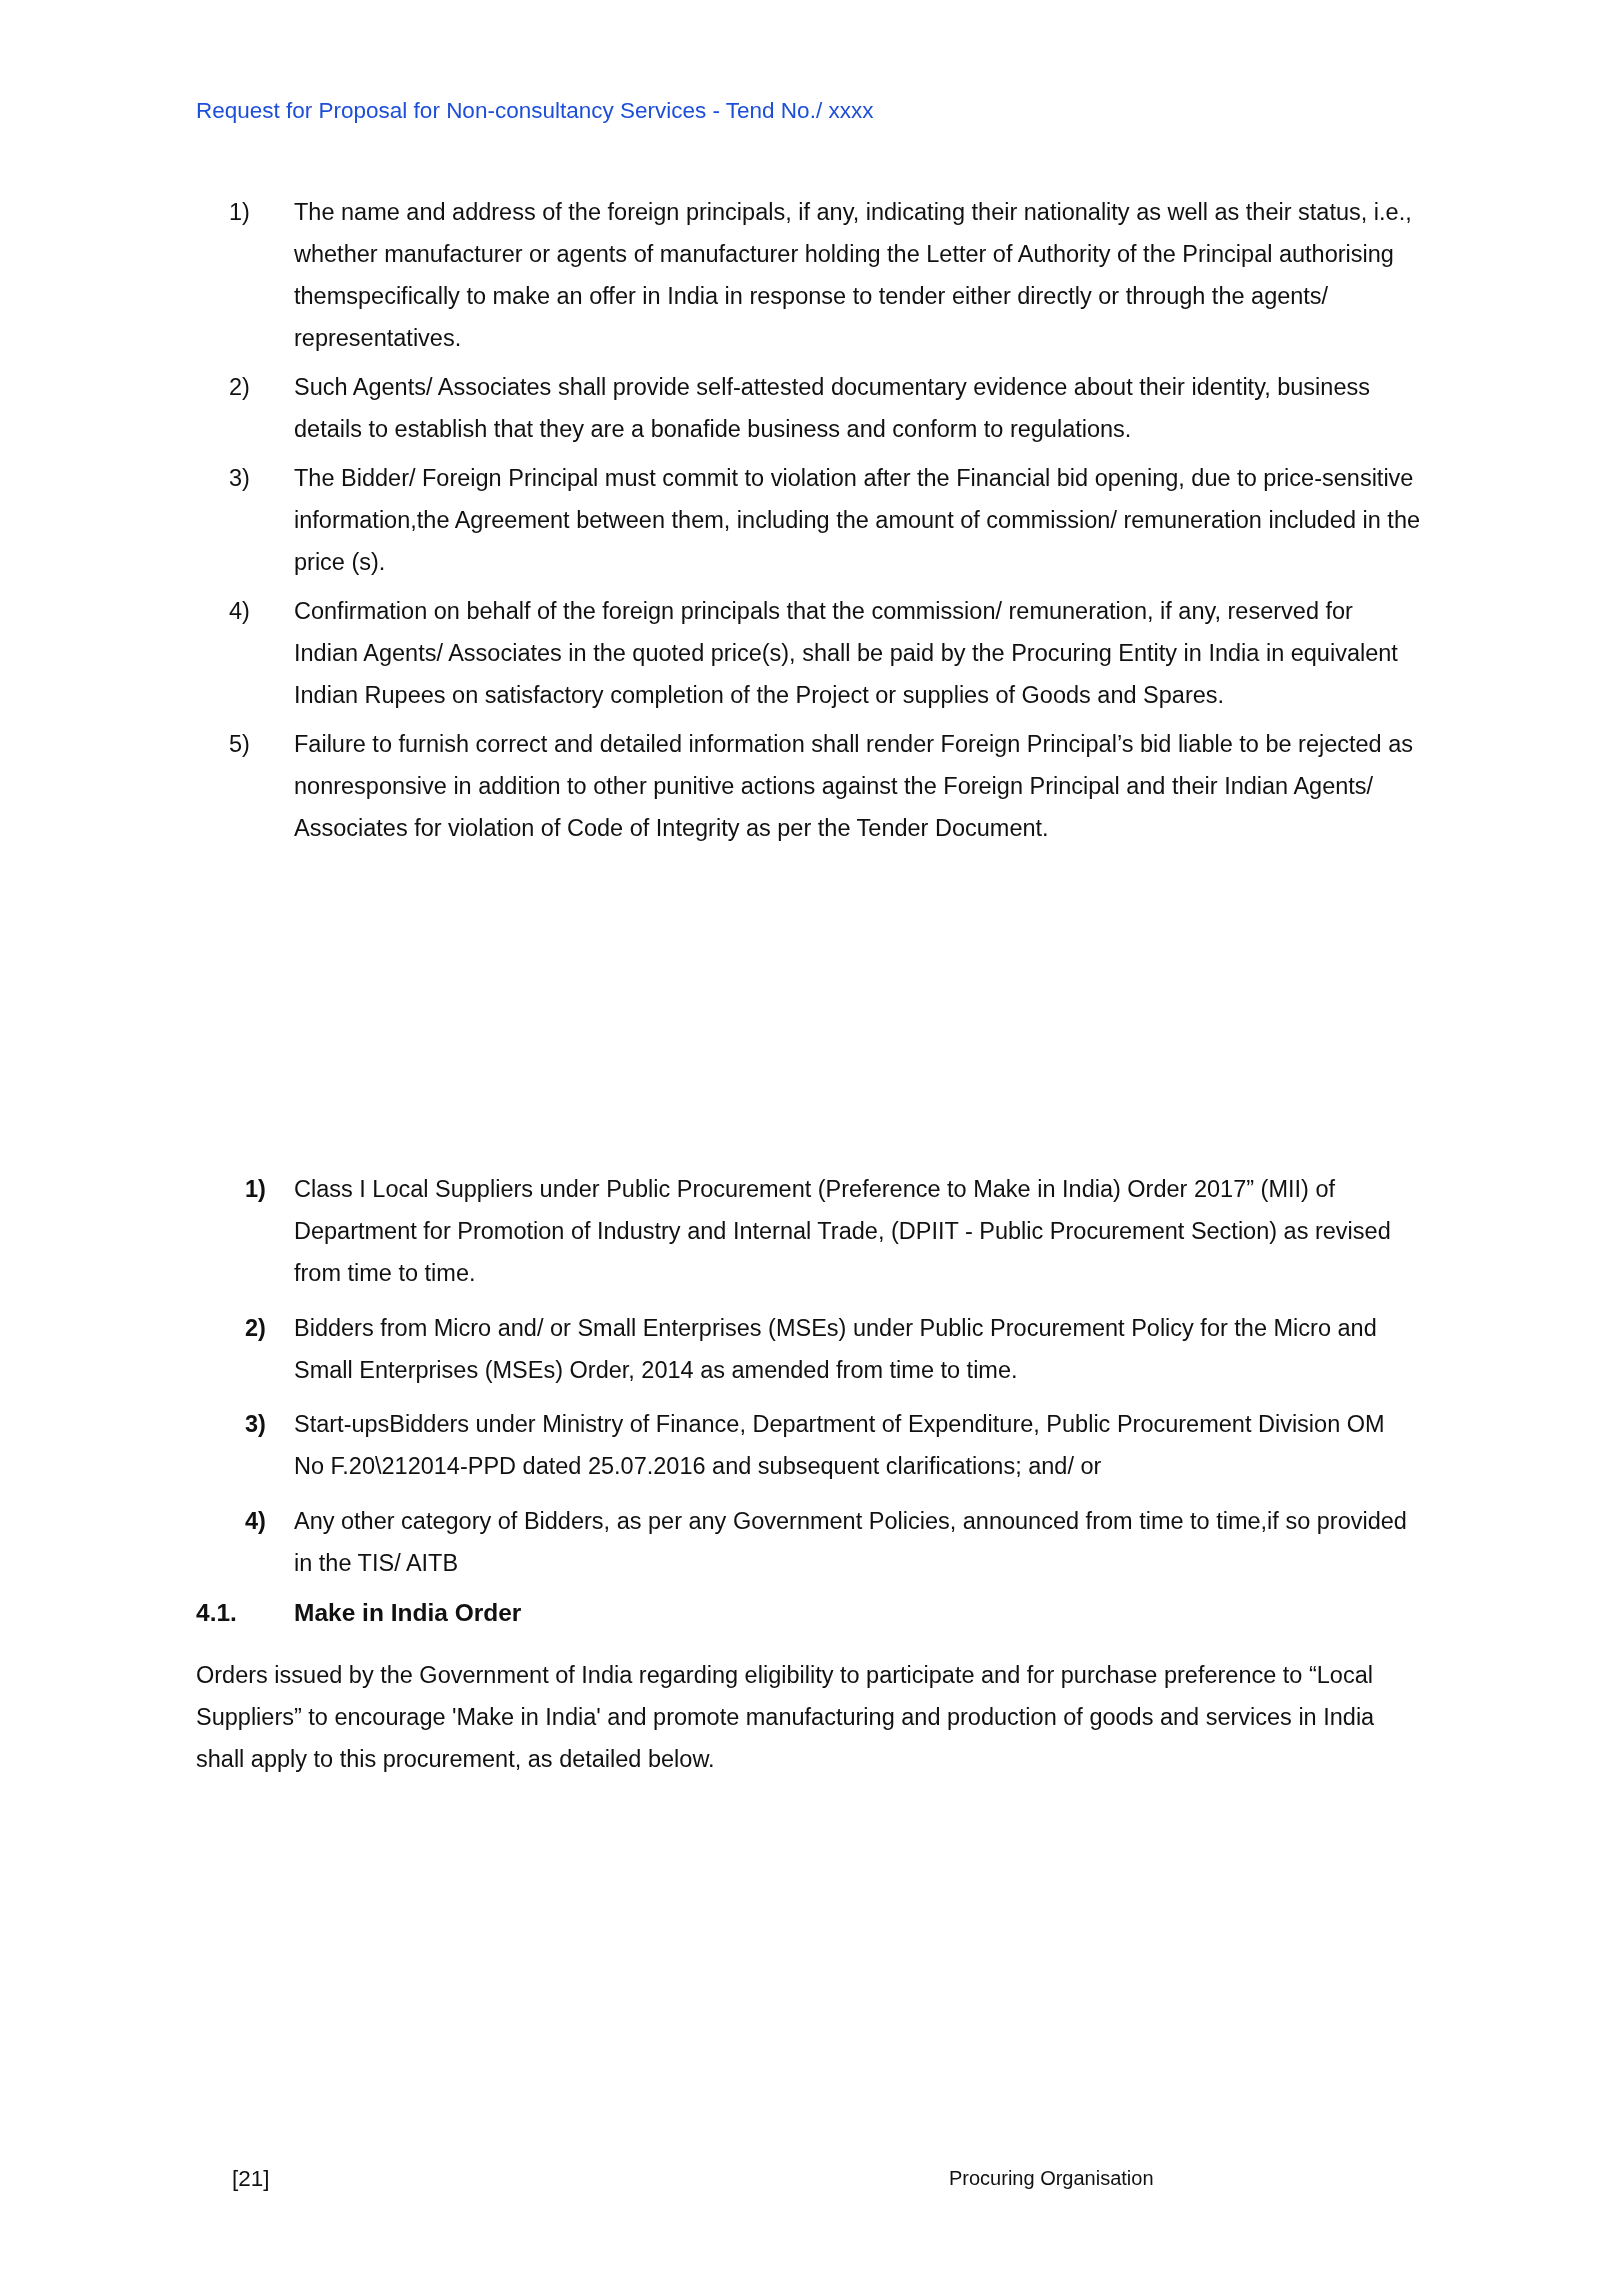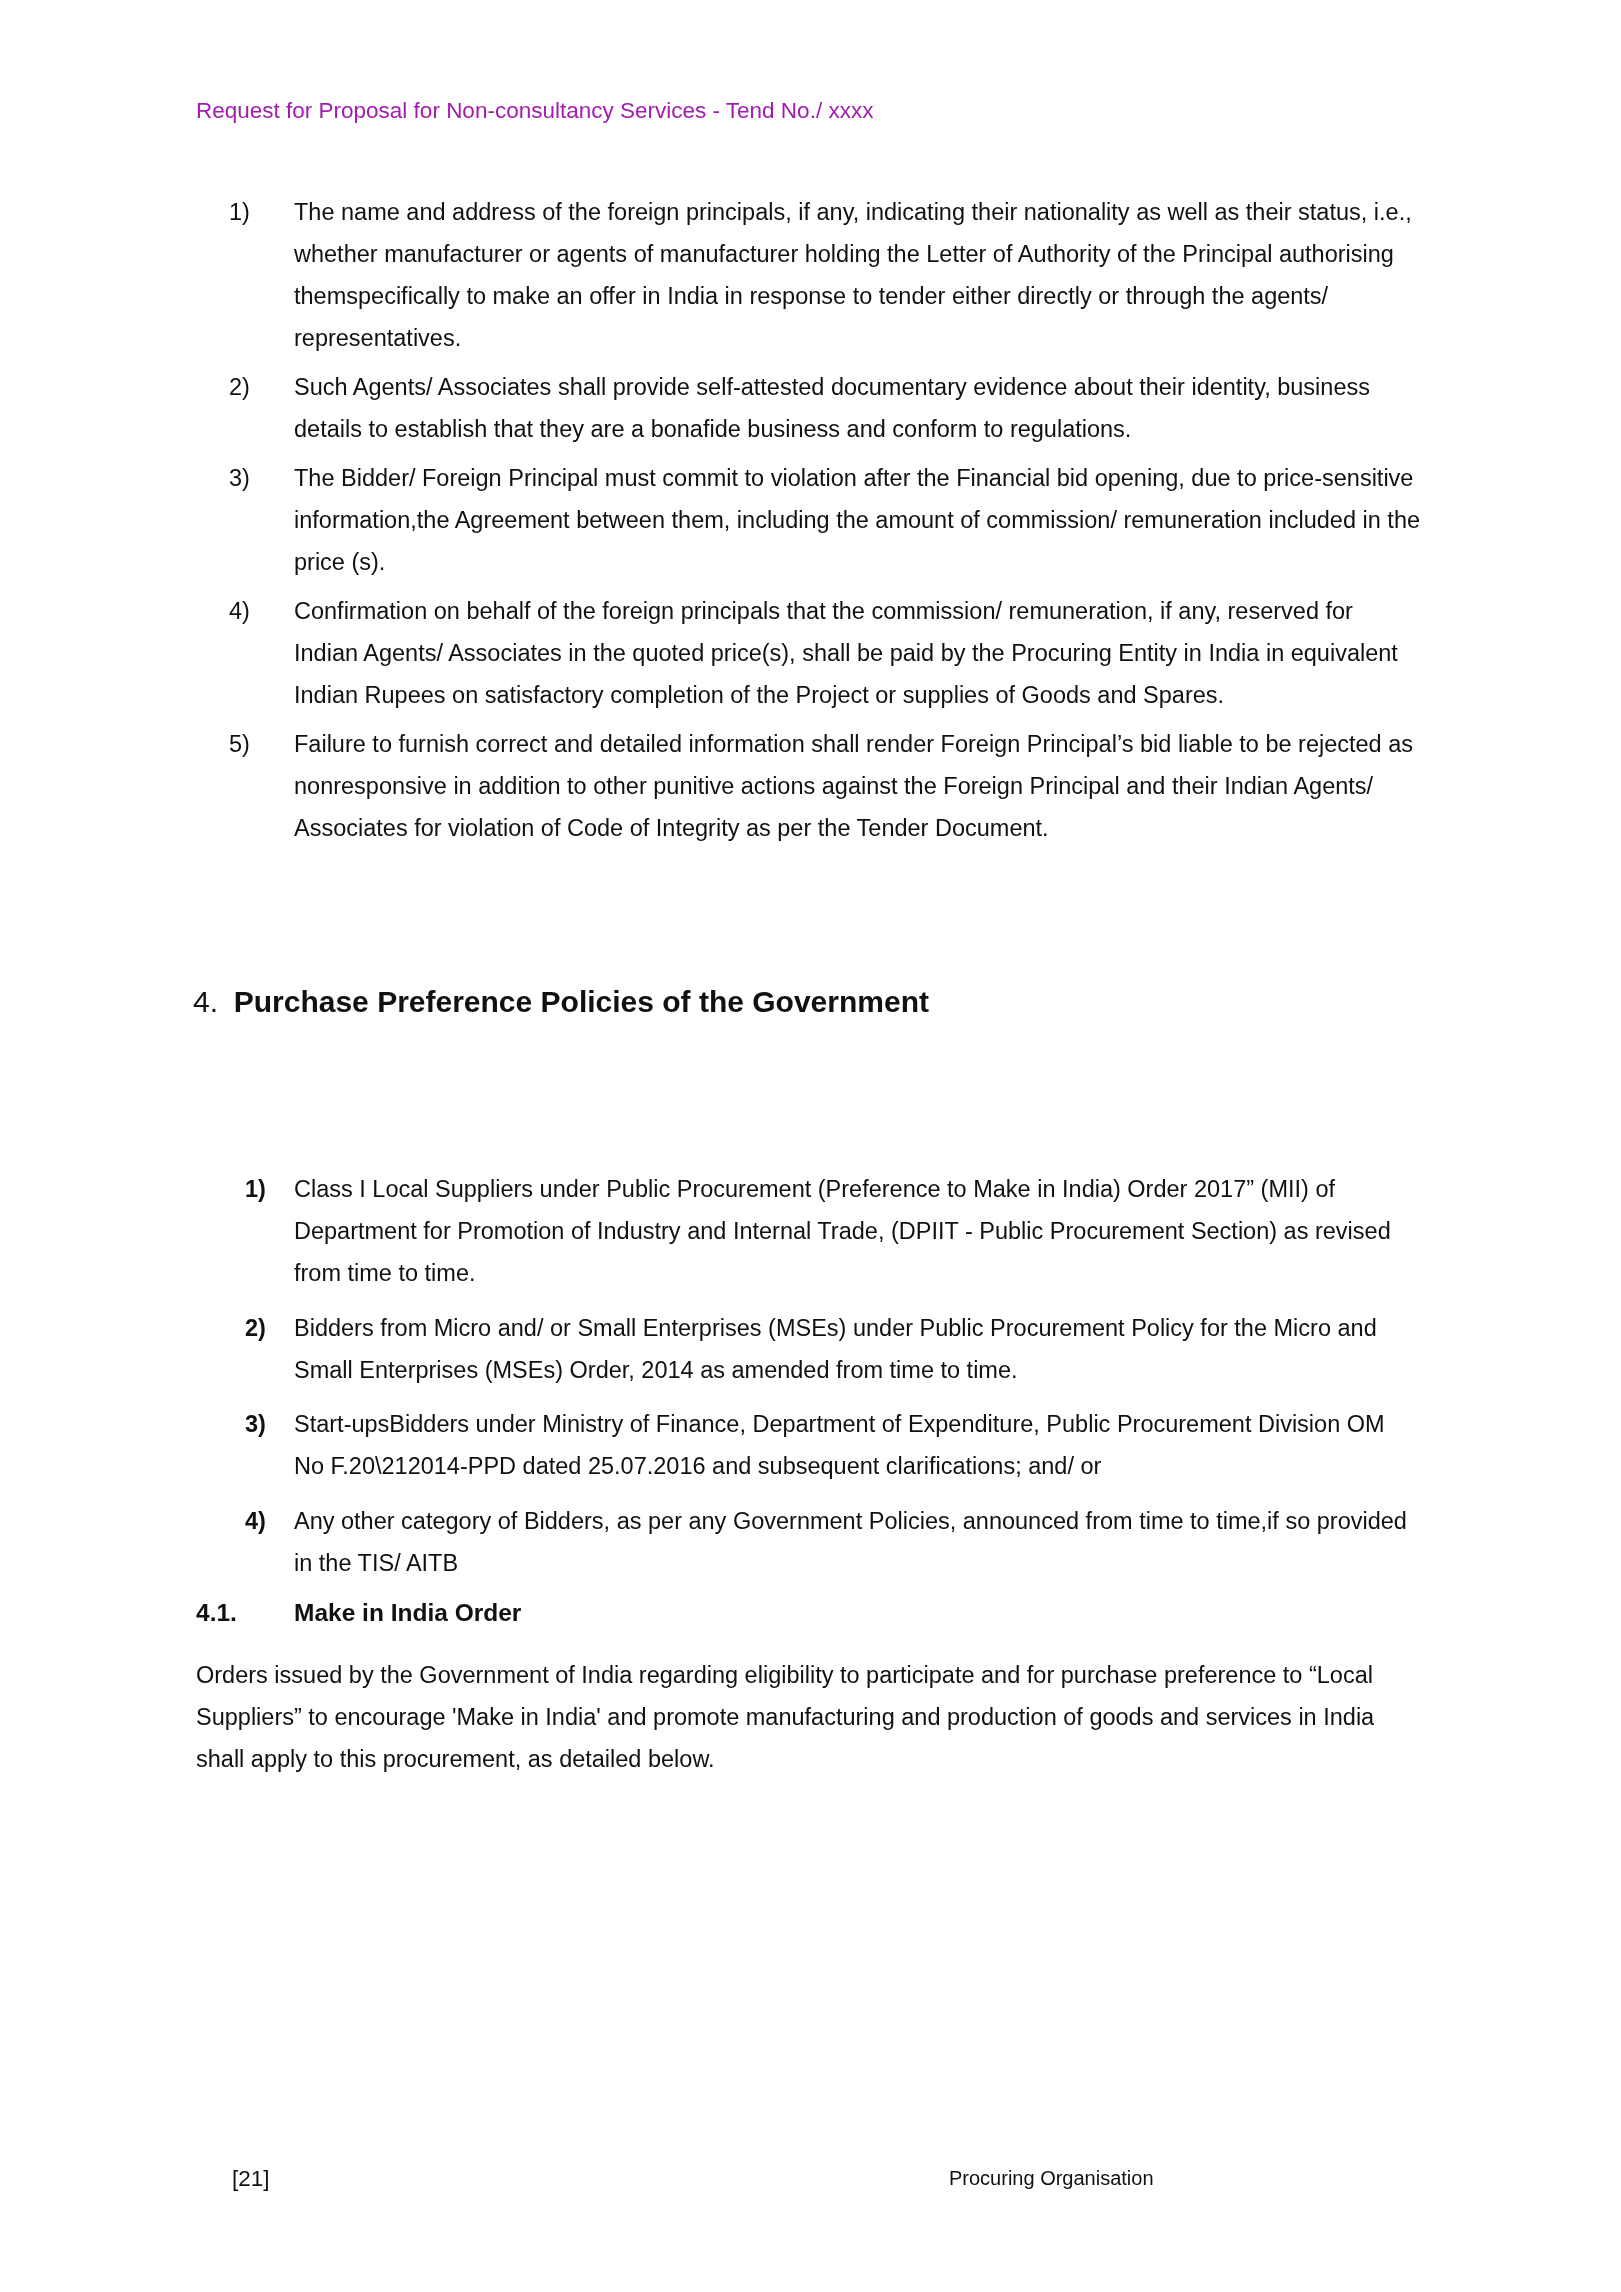--- a/index.html
+++ b/index.html
@@ -17,21 +17,21 @@
     overflow: hidden;
   }
   .abs { position: absolute; }
 
   .running-header {
     left: 196px;
     top: 96px;
     width: 1225px;
     font-size: 22.5px;
     line-height: 29px;
-    color: #a21caf;
+    color: #1d4ed8;
   }
 
   
   .list-a {
     left: 229px;
     top: 191px;
     width: 1192px;
   }
   .list-b {
     left: 245px;
@@ -132,23 +132,20 @@
     <div class="li">
       <span class="num">4)</span>
       <div class="txt">Confirmation on behalf of the foreign principals that the commission/ remuneration, if any, reserved for Indian Agents/ Associates in the quoted price(s), shall be paid by the Procuring Entity in India in equivalent Indian Rupees on satisfactory completion of the Project or supplies of Goods and Spares.</div>
     </div>
     <div class="li">
       <span class="num">5)</span>
       <div class="txt">Failure to furnish correct and detailed information shall render Foreign Principal’s bid liable to be rejected as nonresponsive in addition to other punitive actions against the Foreign Principal and their Indian Agents/ Associates for violation of Code of Integrity as per the Tender Document.</div>
     </div>
   </div>
 
-  <div class="abs h-section4">
-    <span class="h-num">4.</span><span class="h-title">Purchase Preference Policies of the Government</span>
-  </div>
 
 
   <div class="abs list-b">
     <div class="li">
       <span class="num">1)</span>
       <div class="txt">Class I Local Suppliers under Public Procurement (Preference to Make in India) Order 2017” (MII) of Department for Promotion of Industry and Internal Trade, (DPIIT - Public Procurement Section) as revised from time to time.</div>
     </div>
     <div class="li">
       <span class="num">2)</span>
       <div class="txt">Bidders from Micro and/ or Small Enterprises (MSEs) under Public Procurement Policy for the Micro and Small Enterprises (MSEs) Order, 2014 as amended from time to time.</div>

